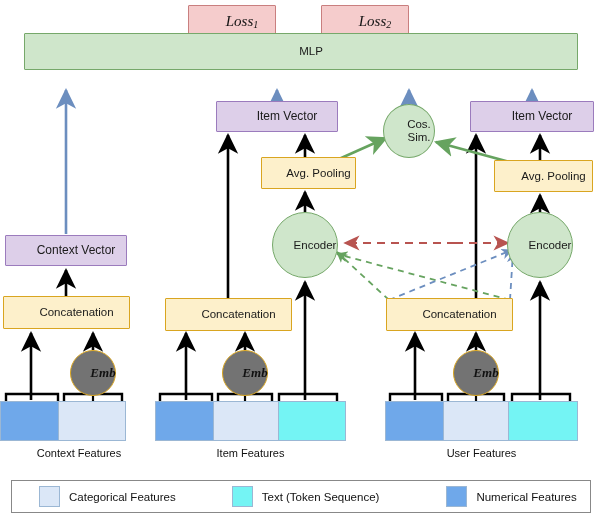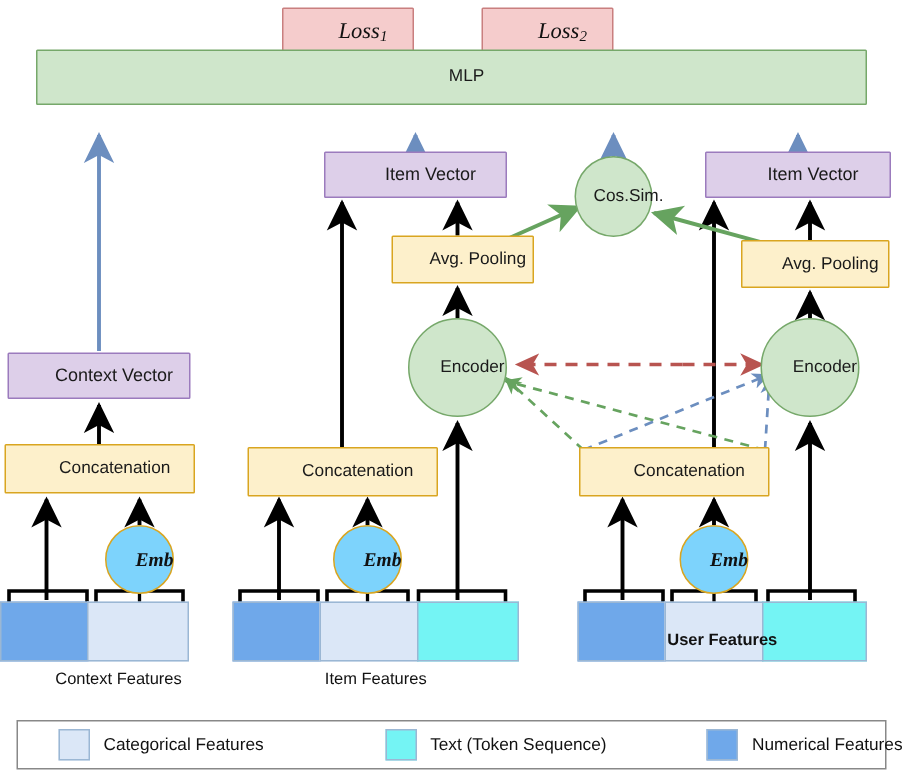--- a/index.html
+++ b/index.html
@@ -6,22 +6,22 @@
   body{font-family:"Liberation Sans",sans-serif;}
   #stage{position:relative;width:602px;height:520px;background:#fff;overflow:hidden;}
   #svgroot{position:absolute;left:0;top:0;width:602px;height:520px;}
   .node{position:absolute;box-sizing:border-box;display:flex;align-items:center;justify-content:center;text-align:center;line-height:1.12;padding-left:20px;}
   .rect{border:1px solid;border-radius:1px;}
   .loss{background:#f5cccc;border-color:#c97f7f;font-style:italic;font-family:"Liberation Serif",serif;font-size:15px;color:#111;}
   .loss sub{font-size:10px;font-style:italic;vertical-align:baseline;position:relative;top:3px;}
   .mlp{background:#cfe6cb;border-color:#76a86a;font-size:11.5px;color:#1a1a1a;}
   .vec{background:#ddcfe9;border-color:#9b7bbd;font-size:12px;color:#1a1a1a;}
   .yellowbox{background:#fdf0cb;border-color:#d9a520;font-size:11.5px;color:#1a1a1a;}
-  .circlegreen{background:#cfe6cb;border:1px solid #76a86a;border-radius:50%;font-size:11.5px;color:#1a1a1a;flex-direction:row;}
-  .circleorange{background:#7dd3fc;border:1.4px solid #d9a520;border-radius:50%;font-size:13px;color:#111;font-style:italic;font-family:"Liberation Serif",serif;font-weight:bold;}
+  .circlegreen{background:#cfe6cb;border:1px solid #76a86a;border-radius:50%;font-size:11.5px;color:#1a1a1a;flex-direction:column;}
+  .circleorange{background:#737373;border:1.4px solid #d9a520;border-radius:50%;font-size:13px;color:#111;font-style:italic;font-family:"Liberation Serif",serif;font-weight:bold;}
   .seg{position:absolute;box-sizing:border-box;border:1px solid #9bb7d4;}
   .caption{position:absolute;font-size:11px;color:#111;text-align:center;}
   .wslabel{position:absolute;font-size:11px;color:#111;text-align:center;line-height:1.18;}
   #legend{position:absolute;left:11px;top:480px;width:580px;height:33px;box-sizing:border-box;border:1px solid #888;background:#fff;display:flex;align-items:center;}
   .legitem{display:flex;align-items:center;}
   .swatch{width:21px;height:21px;box-sizing:border-box;border:1px solid #9bb7d4;margin-right:9px;}
   .legtext{font-size:11.5px;color:#111;white-space:nowrap;}
 </style>
 </head>
 <body>
@@ -211,28 +211,28 @@
     <div class="seg" style="left:58px;top:0px;width:66px;height:40px;background:#dbe7f7;"></div>
     <div class="seg" style="left:123px;top:0px;width:68px;height:40px;background:#74f4f4;"></div>
   </div>
   <div class="caption" style="left:155px;top:447px;width:191px;">Item Features</div>
 
   <div style="position:absolute;left:385px;top:401px;">
     <div class="seg" style="left:0px;top:0px;width:59px;height:40px;background:#6fa8ea;"></div>
     <div class="seg" style="left:58px;top:0px;width:66px;height:40px;background:#dbe7f7;"></div>
     <div class="seg" style="left:123px;top:0px;width:70px;height:40px;background:#74f4f4;"></div>
   </div>
-  <div class="caption" style="left:385px;top:421px;width:193px;font-weight:bold;">User Features</div>
+  <div class="caption" style="left:385px;top:447px;width:193px;">User Features</div>
 
   <div id="legend">
     <div class="legitem" style="margin-left:27px;">
       <div class="swatch" style="background:#dbe7f7;"></div>
       <div class="legtext">Categorical Features</div>
     </div>
-    <div class="legitem" style="margin-left:81px;">
+    <div class="legitem" style="margin-left:56px;">
       <div class="swatch" style="background:#74f4f4;"></div>
       <div class="legtext">Text (Token Sequence)</div>
     </div>
     <div class="legitem" style="margin-left:48px;padding-left:19px;">
       <div class="swatch" style="background:#6fa8ea;"></div>
       <div class="legtext">Numerical Features</div>
     </div>
   </div>
 
 </div>

